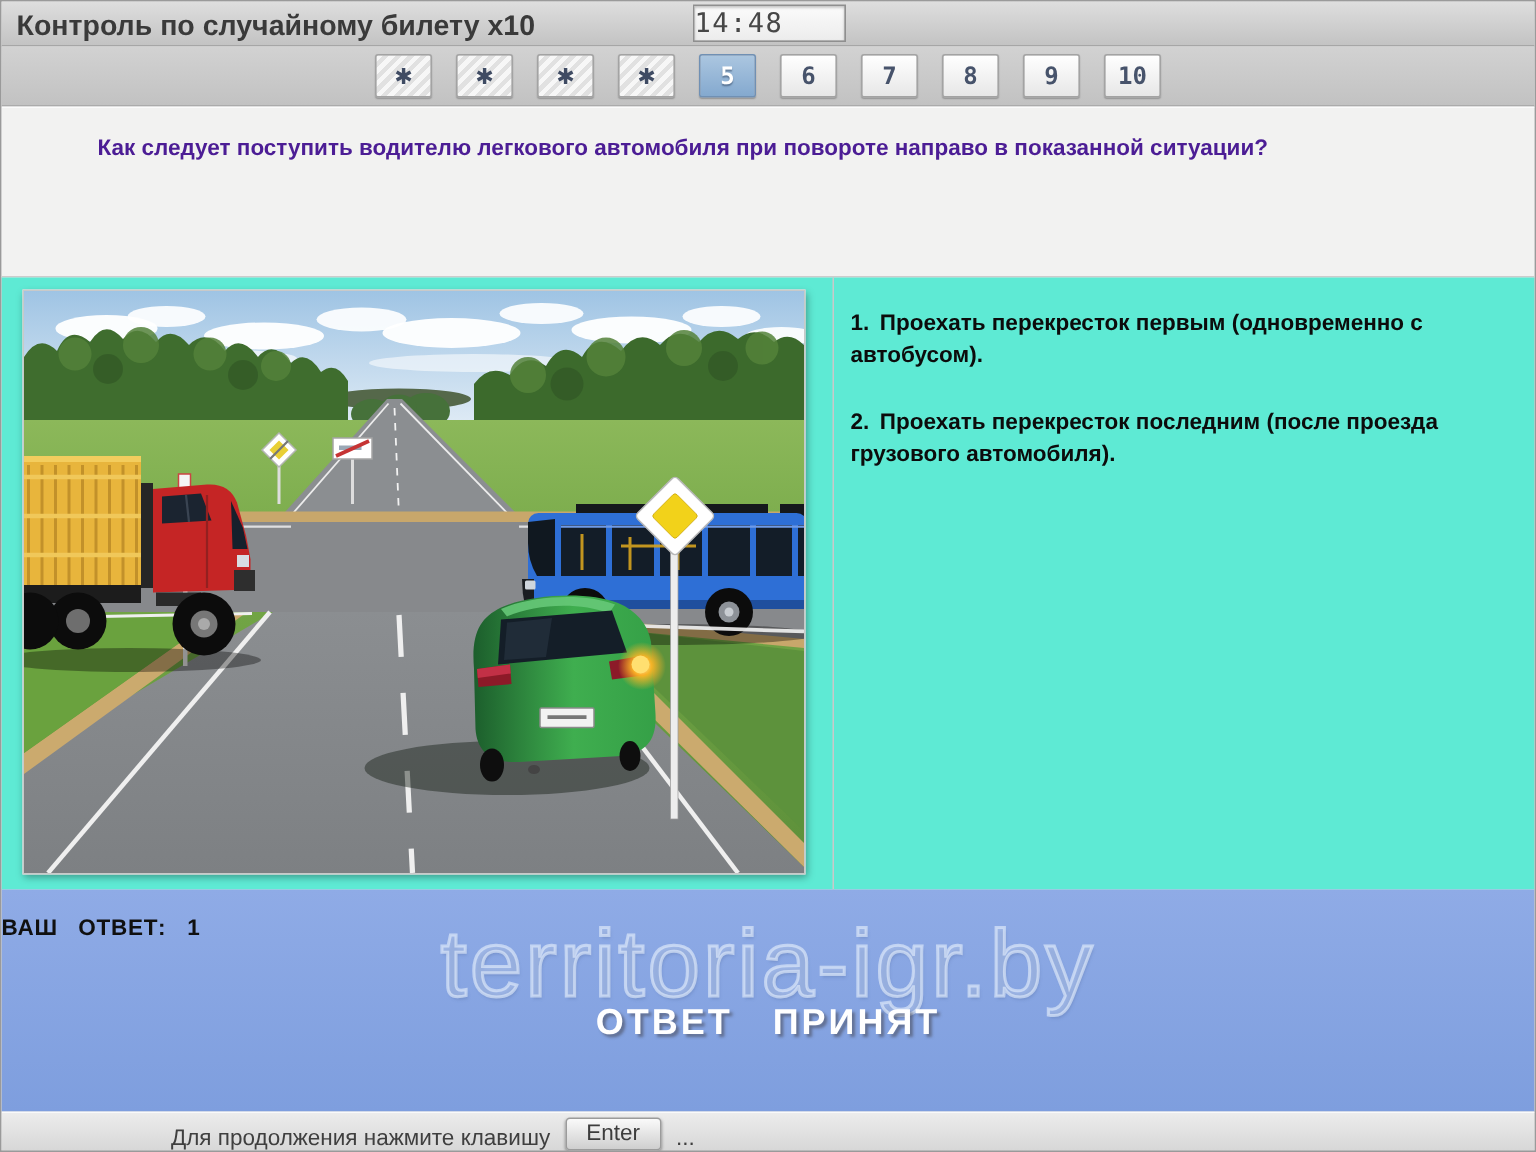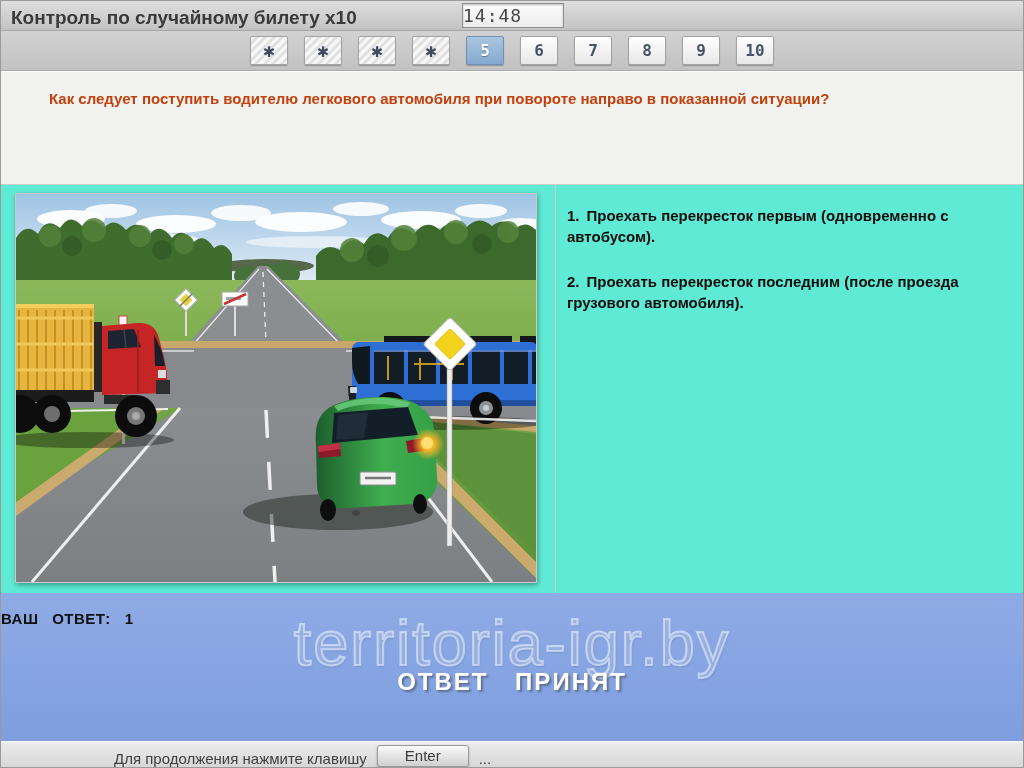--- a/index.html
+++ b/index.html
@@ -23,22 +23,22 @@
     font-family:"DejaVu Sans Mono",monospace;font-weight:bold;font-size:16px;color:#47536b;
     box-shadow:0 1px 1px rgba(0,0,0,.25);cursor:default;}
   .tab.answered{background:repeating-linear-gradient(135deg,#f7f7f7 0 3px,#e1e1e1 3px 6px);
     font-size:19px;color:#3f4b63;}
   .tab.active{background:linear-gradient(#abc6e0,#84a9cf);border-color:#7090b4;color:#ffffff;
     text-shadow:0 1px 1px rgba(40,60,90,.5);}
 
   
   .question-area{position:absolute;left:0;top:70px;width:100%;height:113px;background:#f2f2f1;
     border-bottom:1px solid #cccccc;box-shadow:inset 0 1px 0 #fbfbfb;}
-  .question-text{position:absolute;left:48px;top:16px;max-width:880px;
-    font-size:15px;font-weight:bold;color:#c2410c;line-height:23px;}
+  .question-text{position:absolute;left:64px;top:16px;max-width:880px;
+    font-size:15px;font-weight:bold;color:#4c1d95;line-height:23px;}
 
   
   .content{position:absolute;left:0;top:184px;width:100%;height:408px;background:#5eead4;}
   .scene-frame{position:absolute;left:14px;top:8px;width:520px;height:388px;background:#fff;
     border:1px solid #c9c9c9;box-shadow:1px 2px 5px rgba(0,0,0,.35);}
   .scene-frame svg{display:block;}
   .v-divider{position:absolute;left:554px;top:0;width:1px;height:100%;background:#c9c9c9;}
   .answers{position:absolute;left:566px;top:20px;width:445px;}
   .answer{margin-bottom:24px;font-size:15px;font-weight:bold;color:#0c0c0c;line-height:21px;}
   .answer .num{margin-right:7px;}
@@ -56,21 +56,21 @@
   .status-line{position:absolute;left:0;right:0;top:75px;text-align:center;z-index:2;
     font-size:24px;font-weight:bold;color:#ffffff;word-spacing:18px;letter-spacing:2px;
     text-shadow:2px 2px 2px rgba(70,70,80,.55);}
 
   
   .footer{position:absolute;left:0;top:740px;width:100%;height:26px;
     background:linear-gradient(#ededed,#d7d7d7);border-bottom:2px solid #8d8d8d;
     box-shadow:inset 0 1px 0 #fafafa;}
   .footer-inner{position:absolute;left:113px;top:0;height:26px;display:flex;align-items:flex-end;
     font-size:15px;color:#3f3f3f;}
-  .keycap{display:inline-block;margin:0 10px;padding:1px 27px 2px;border:1px solid #9b9b9b;
+  .keycap{display:inline-block;margin:0 10px;padding:1px 13px 2px;border:1px solid #9b9b9b;
     border-radius:3px;background:linear-gradient(#fafafa,#cfcfcf);color:#3c3c3c;
     box-shadow:0 1px 2px rgba(0,0,0,.35);font-size:15px;}
 </style>
 </head>
 <body>
 
 <div id="app">
 
   <div class="titlebar">
     <span class="title">Контроль по случайному билету x10</span>

